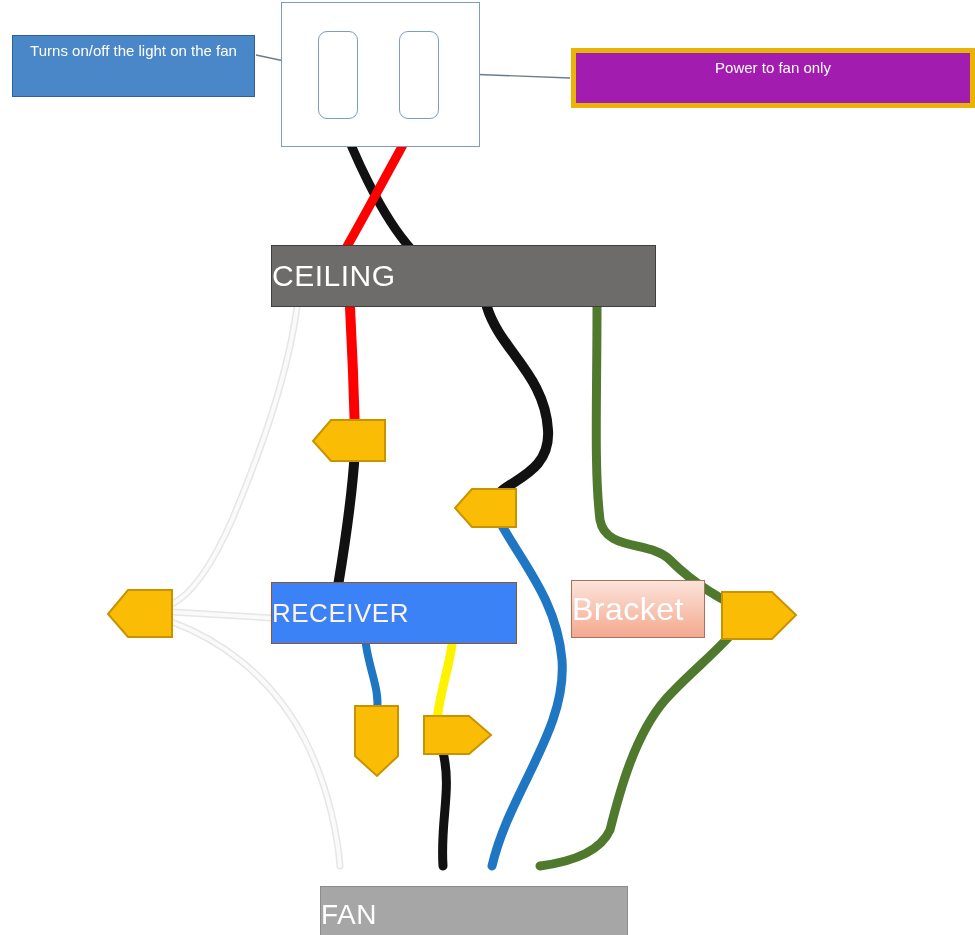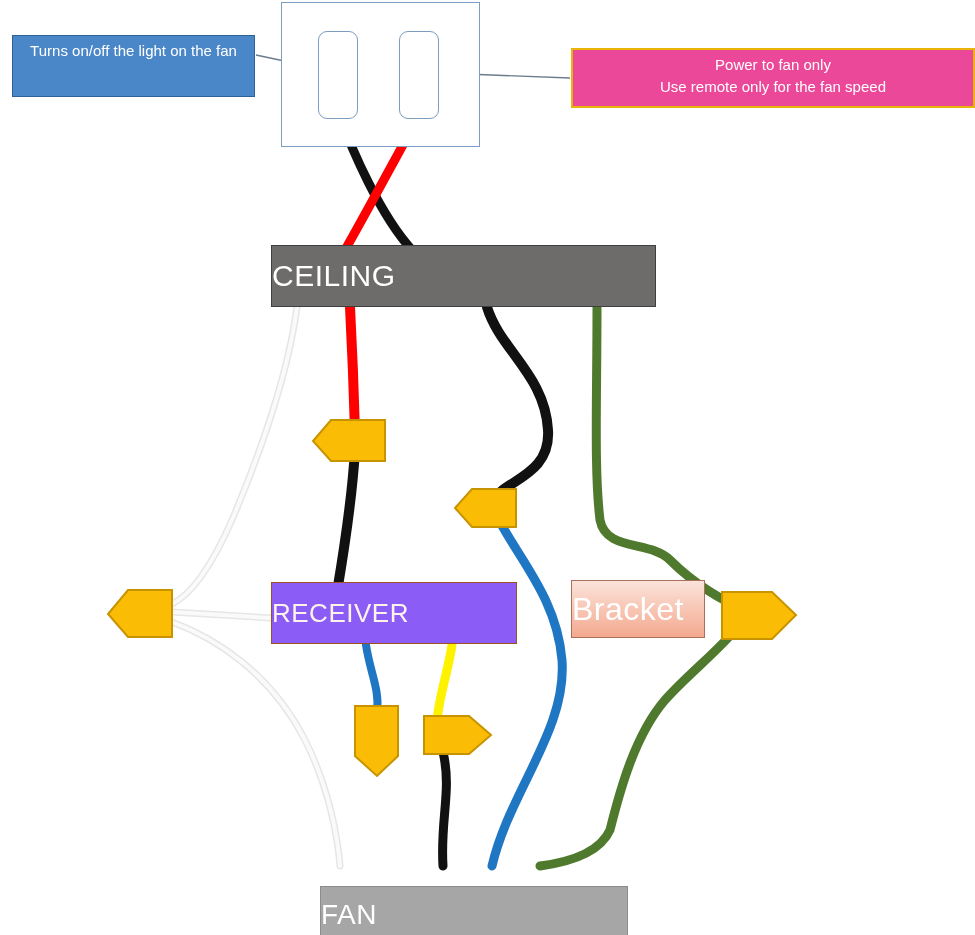--- a/index.html
+++ b/index.html
@@ -138,36 +138,35 @@
 
     <polygon points="355,706 398,706 398,756 377,776 355,756" fill="#FBBC05" stroke="#C79400" stroke-width="2"></polygon>
 
     <polygon points="424,716 469,716 491,735 469,754 424,754" fill="#FBBC05" stroke="#C79400" stroke-width="2"></polygon>
   </svg>
 
   <div class="node-box" id="ceiling-box" style="background:#6E6C6B; border:1.5px solid #3F3F3F;">
     <span>CEILING</span>
   </div>
 
-  <div class="node-box" id="receiver-box" style="background:#8b5cf6; border:1.5px solid #9C5122; color:#FDF3EA;">
+  <div class="node-box" id="receiver-box" style="background:#3b82f6; border:1.5px solid #9C5122; color:#FDF3EA;">
     <span>RECEIVER</span>
   </div>
 
   <div class="node-box" id="bracket-box" style="background:linear-gradient(180deg,#FBE3DA 0%,#F4A98F 100%); border:1.5px solid #A9715C;">
     <span>Bracket</span>
   </div>
 
   <div class="node-box" id="fan-box" style="background:#A6A6A6; border:1.5px solid #8C8C8C;">
     <span>FAN</span>
   </div>
 
   <div class="callout" id="callout-left" style="background:#4A87C8; border:1px solid #2F6196;">
     <span>Turns on/off the light on the fan</span>
   </div>
 
-  <div class="callout" id="callout-right" style="background:#ec4899; border:2px solid #eab308;">
+  <div class="callout" id="callout-right" style="background:#a21caf; border:5px solid #eab308;">
     <span>
       <span>Power to fan only</span><br>
-      <span>Use remote only for the fan speed</span>
     </span>
   </div>
 
 </div>
 
 </body></html>

